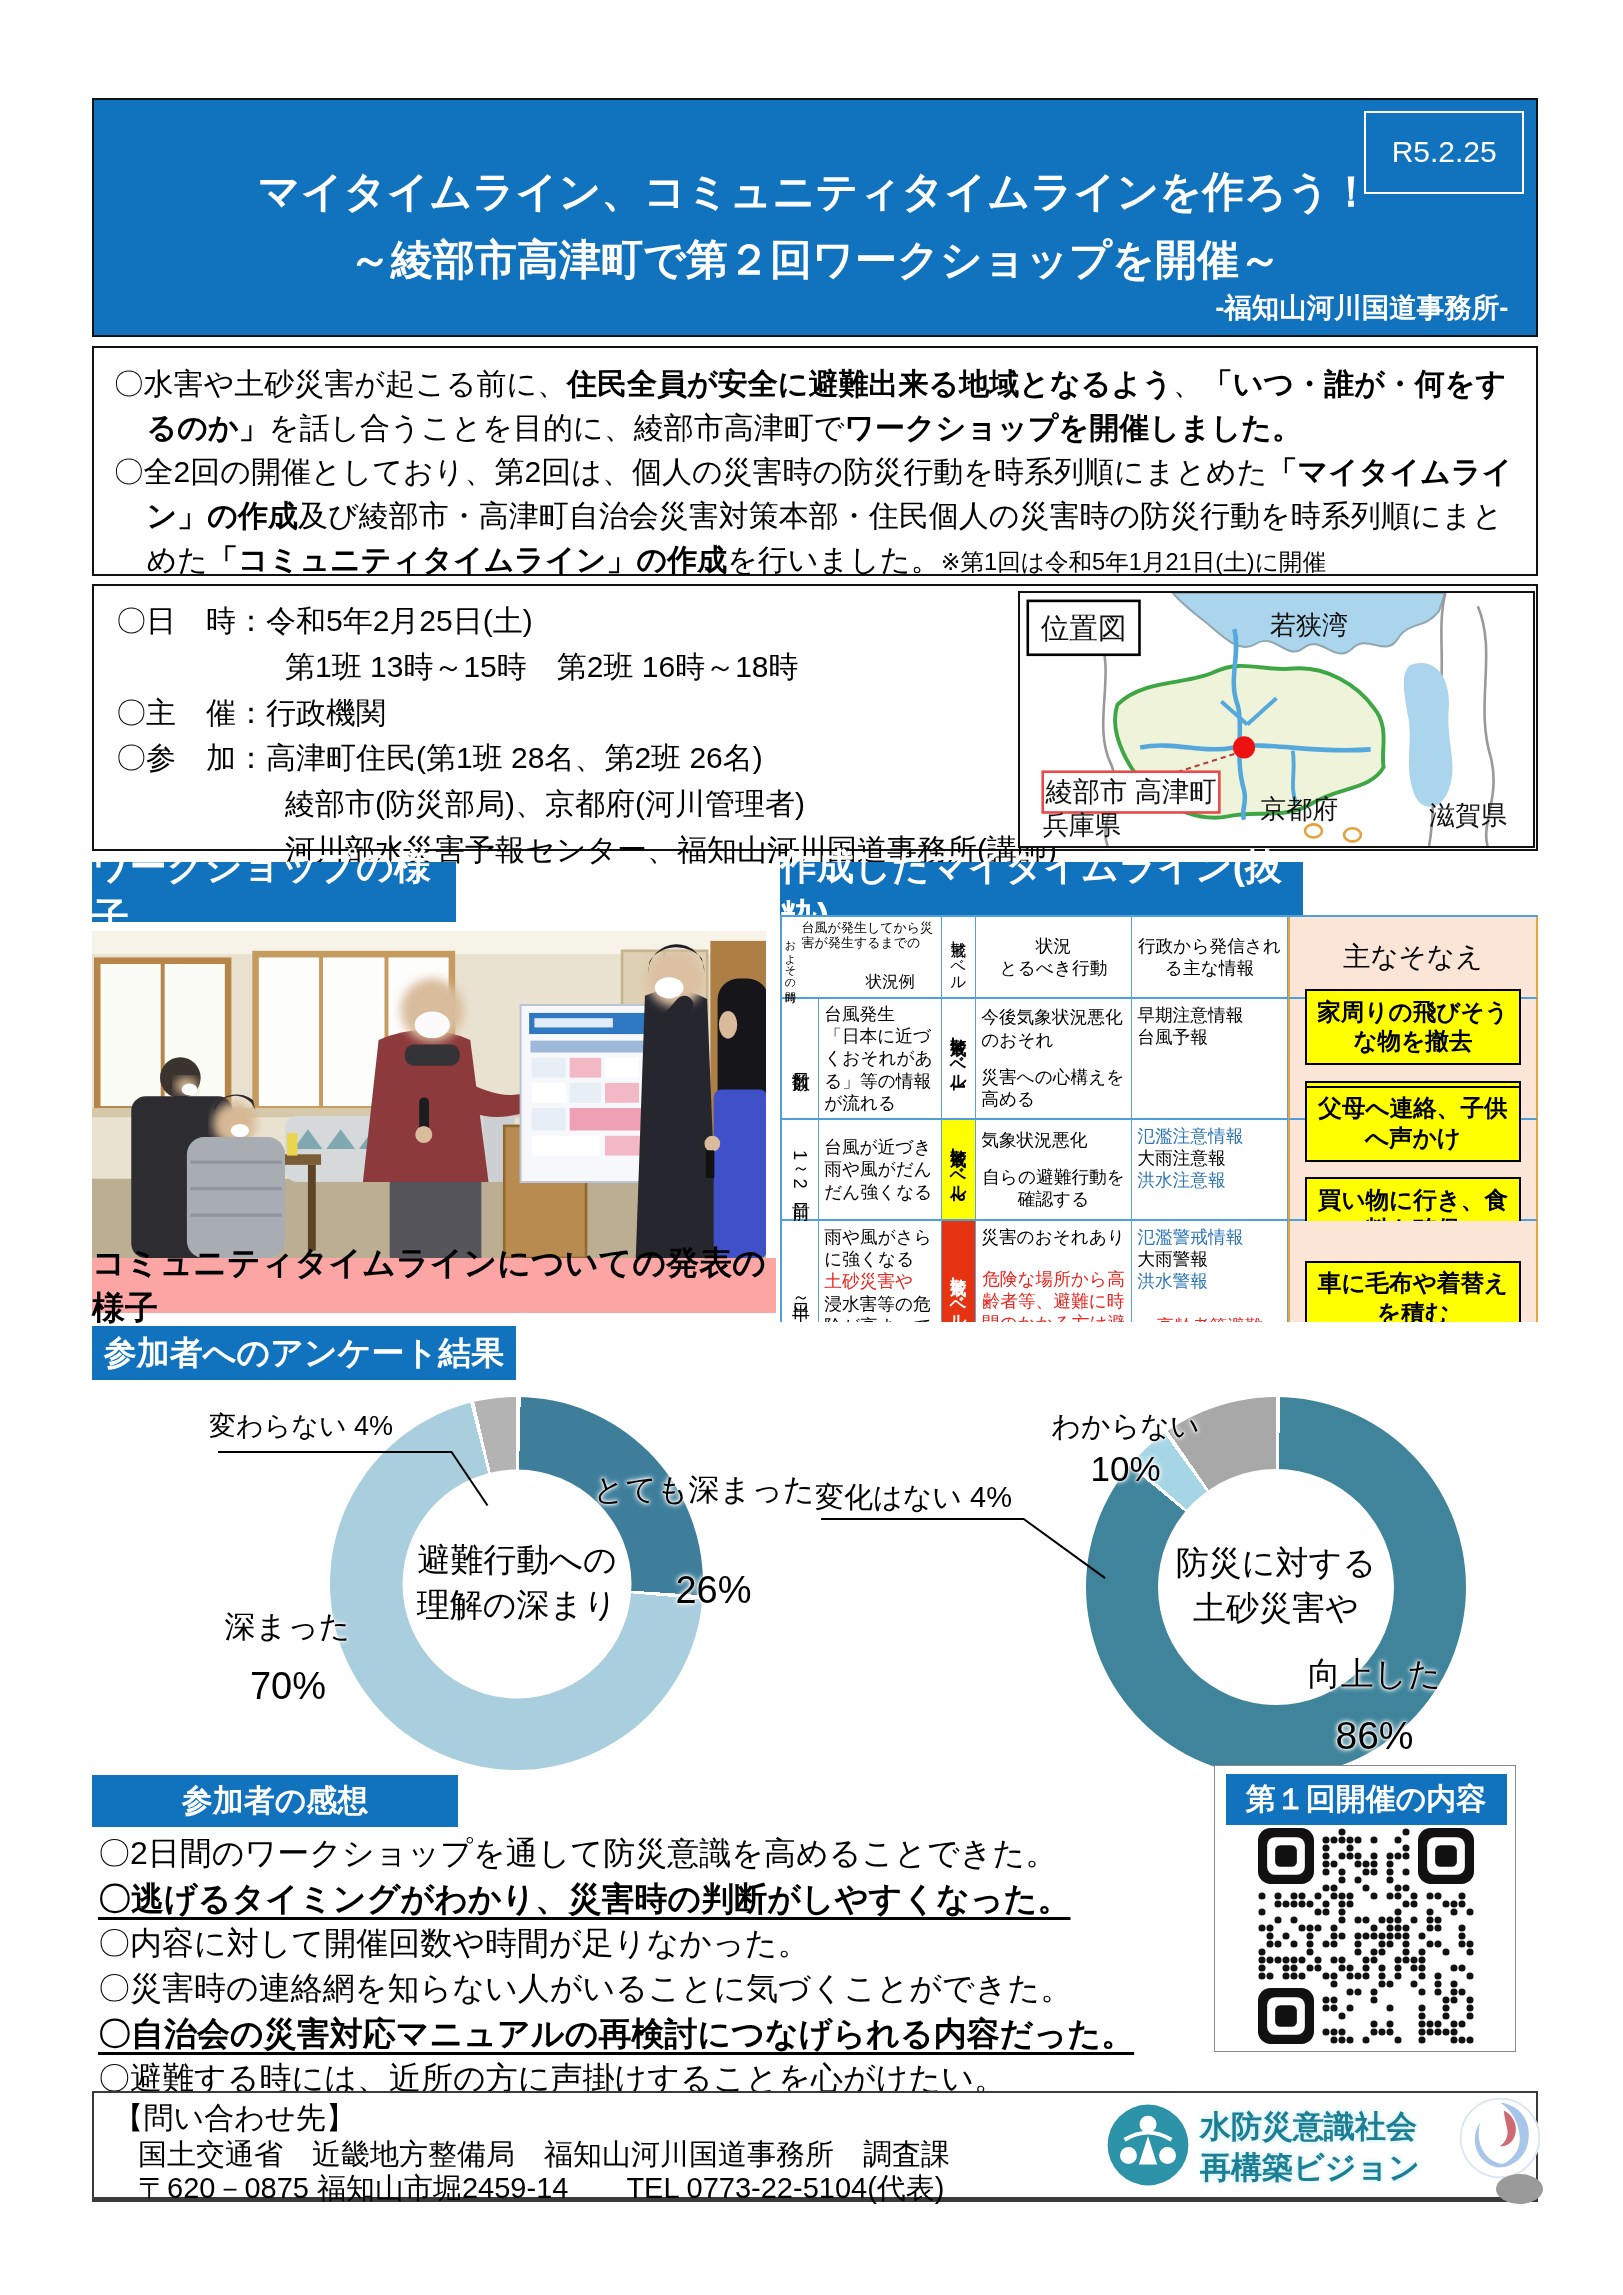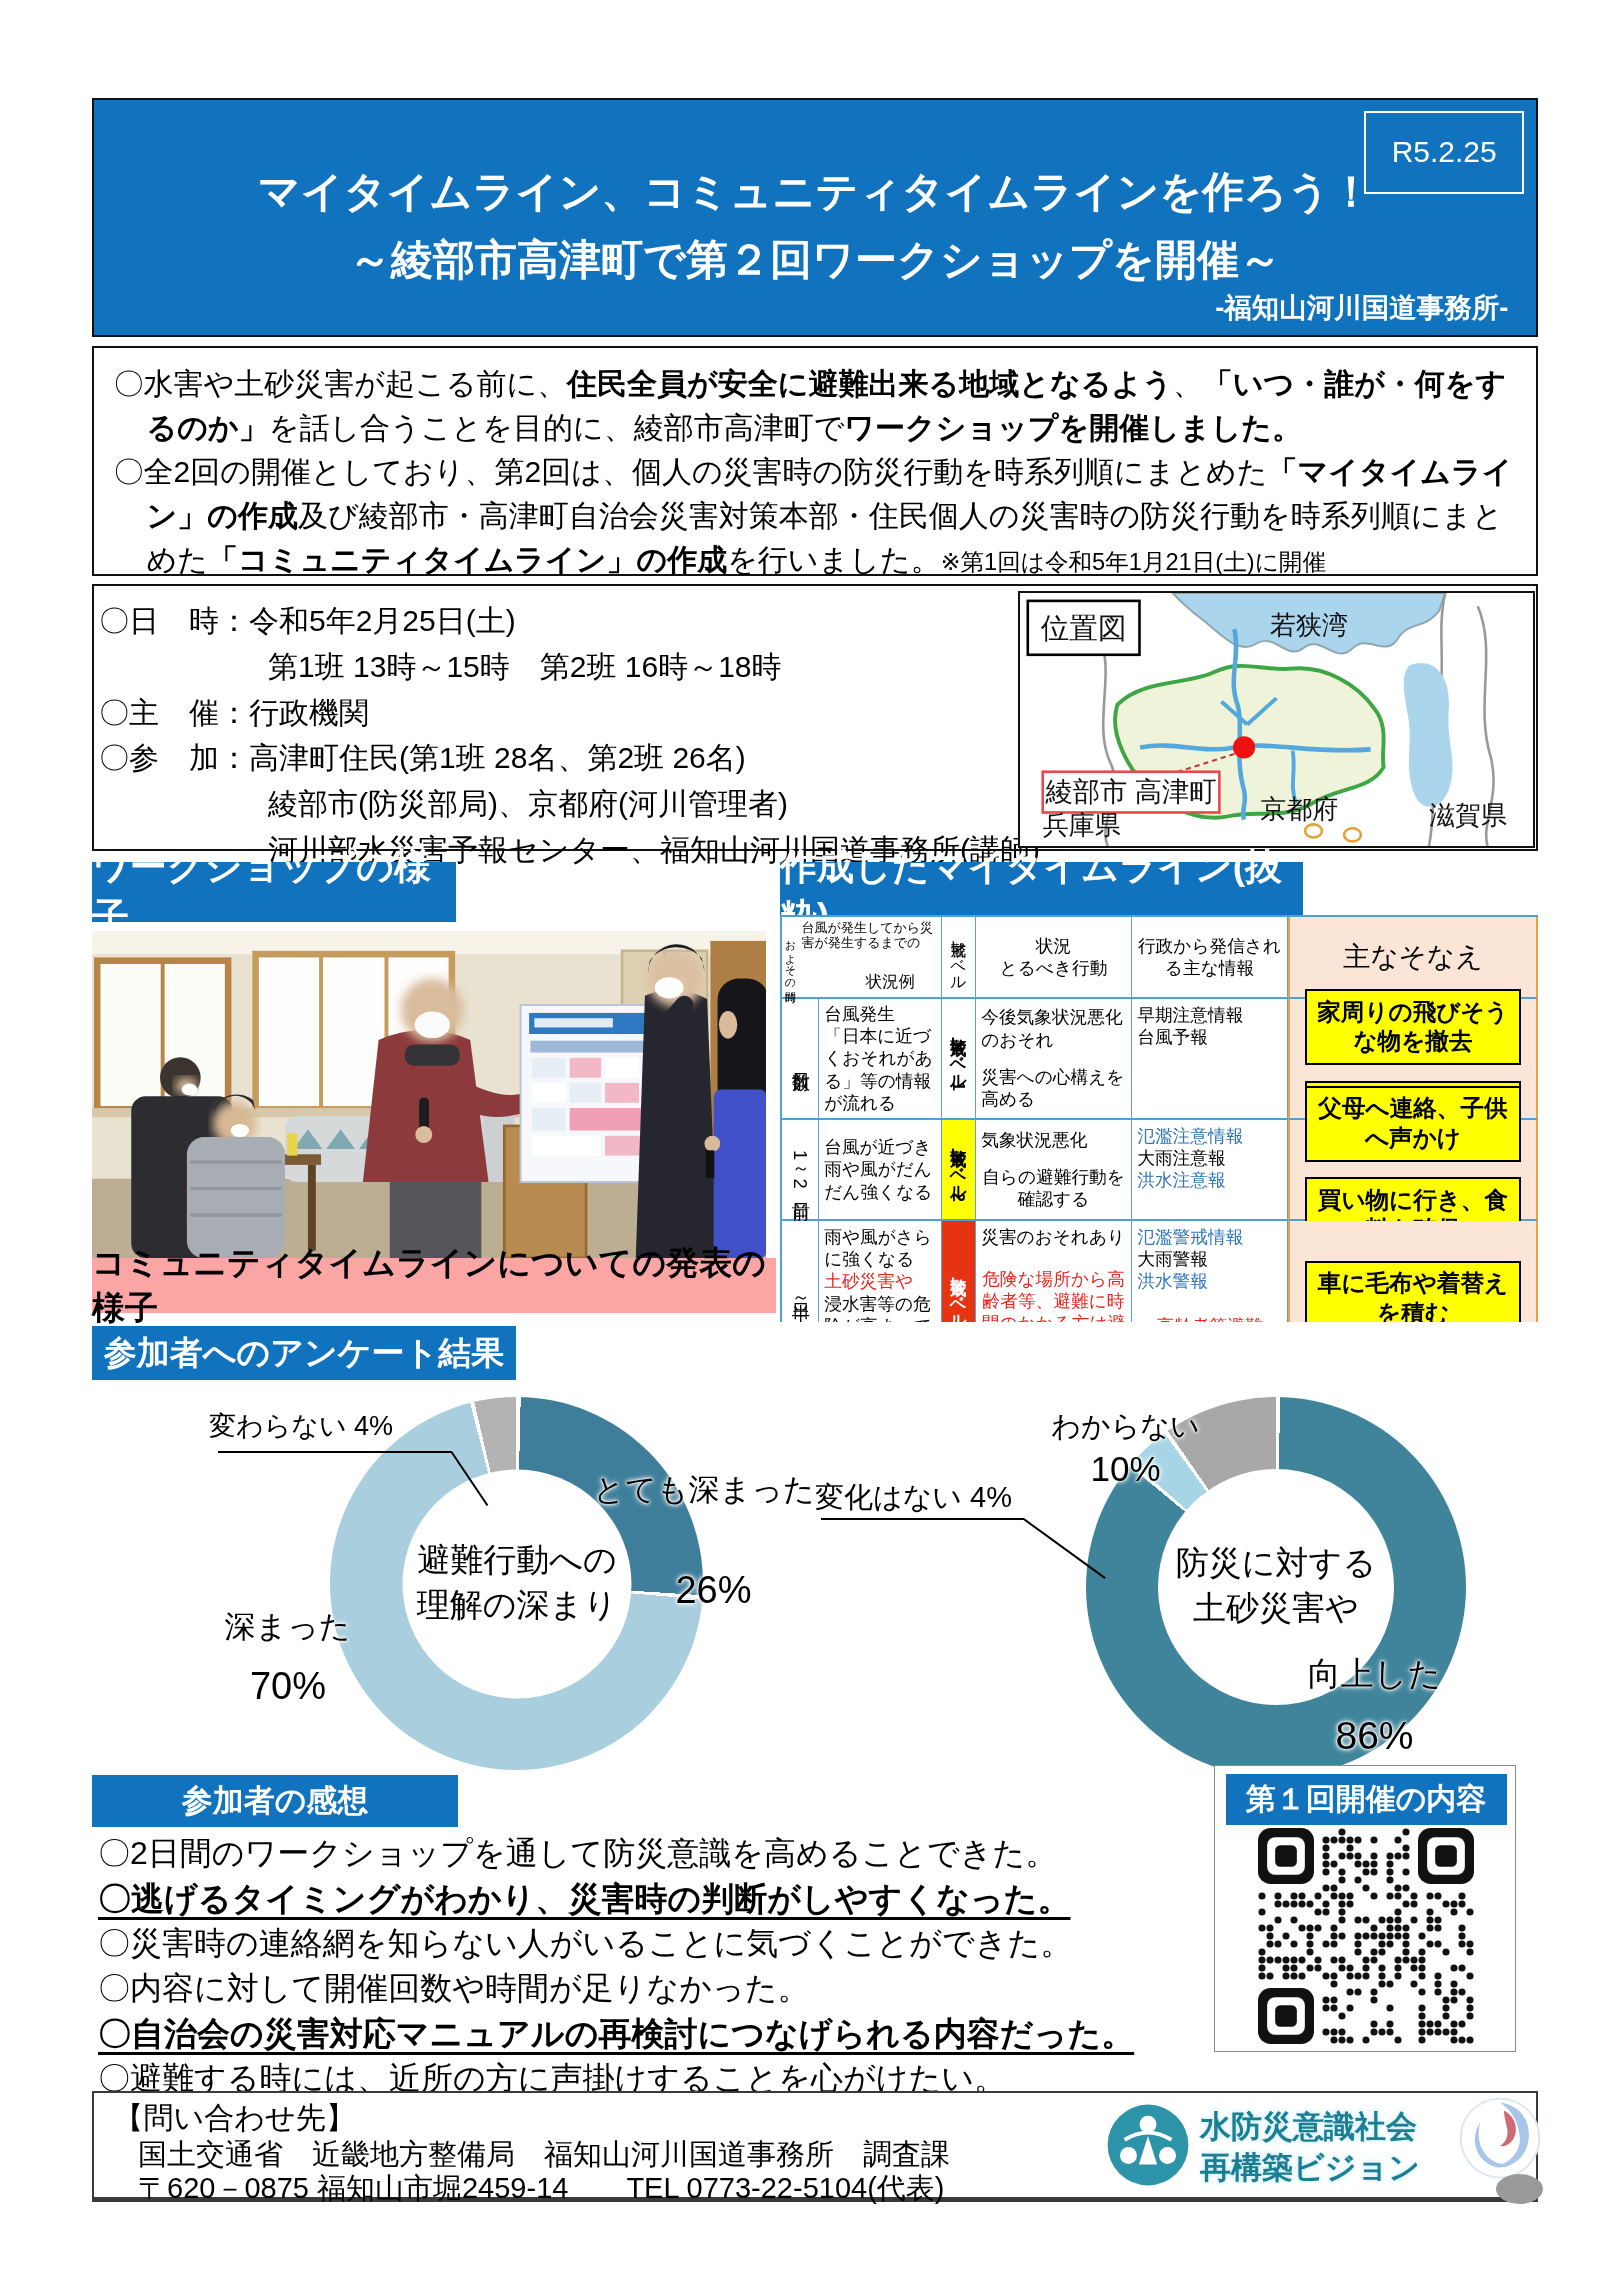--- a/index.html
+++ b/index.html
@@ -14,21 +14,21 @@
               display:flex;align-items:center;justify-content:center;}
   .htitle{left:0;right:0;top:58px;text-align:center;color:#fff;font-weight:700;font-size:42px;line-height:1.62;}
   .hattr{right:27.5px;bottom:9.2px;color:#fff;font-weight:700;font-size:27.5px;}
   
   .intro-box{left:92px;top:346px;width:1446px;height:230px;border:2.6px solid #111;box-sizing:border-box;
              padding:14.4px 19.6px 0 19.6px;font-size:30px;line-height:1.46;}
   .intro-box p{margin:0;padding-left:33px;text-indent:-33px;}
   .note{font-size:23.6px;}
   
   .info-box{left:92px;top:584px;width:1446px;height:267px;border:2.6px solid #111;box-sizing:border-box;
-            padding:17px 0 0 5px;font-size:30px;line-height:1.22;}
+            padding:17px 0 0 22px;font-size:30px;line-height:1.22;}
   .info-line{display:block;margin-bottom:9.2px;}
   .ind{padding-left:169px;}
   
   .map-box{left:1018px;top:591px;width:517px;height:257px;border:2px solid #111;box-sizing:border-box;background:#fff;}
   
   .banner{background:#1173bd;color:#fff;font-weight:700;display:flex;align-items:center;justify-content:center;}
   .bn-workshop{left:92px;top:862px;width:364px;height:60px;font-size:37px;}
   .bn-timeline{left:780px;top:862px;width:523px;height:60px;font-size:37px;}
   .bn-survey{left:92px;top:1326px;width:424px;height:54px;font-size:33px;}
   .bn-feedback{left:92px;top:1775px;width:366px;height:52px;font-size:31px;}
@@ -346,22 +346,22 @@
   </div>
   <div class="abs lline" style="left:821px;top:1518px;width:203px;"></div>
   <div class="abs lline" style="left:1024px;top:1518px;width:101px;transform:rotate(36deg);"></div>
   <div class="abs clabel glow" style="left:1283px;top:1652px;width:183px;font-size:33px;">向上した</div>
   <div class="abs cpct glow" style="left:1299px;top:1714px;width:151px;font-size:39px;">86%</div>
 
   <div class="abs banner bn-feedback">参加者の感想</div>
   <div class="abs fb-list">
     <span class="fb-item">〇2日間のワークショップを通して防災意識を高めることできた。</span>
     <span class="fb-item fb-emph">〇逃げるタイミングがわかり、災害時の判断がしやすくなった。</span>
+    <span class="fb-item">〇内容に対して開催回数や時間が足りなかった。</span>
     <span class="fb-item">〇災害時の連絡網を知らない人がいることに気づくことができた。</span>
-    <span class="fb-item">〇内容に対して開催回数や時間が足りなかった。</span>
     <span class="fb-item fb-emph">〇自治会の災害対応マニュアルの再検討につなげられる内容だった。</span>
     <span class="fb-item">〇避難する時には、近所の方に声掛けすることを心がけたい。</span>
   </div>
 
   <div class="abs qr-panel">
     <div class="banner bn-first">第１回開催の内容</div>
     <div class="qr-code"><svg viewBox="0 0 378 378" width="100%" height="100%">
           <circle cx="147" cy="7" r="6.2" fill="#111"></circle>
           <circle cx="259" cy="7" r="6.2" fill="#111"></circle>
           <circle cx="119" cy="21" r="6.2" fill="#111"></circle>

